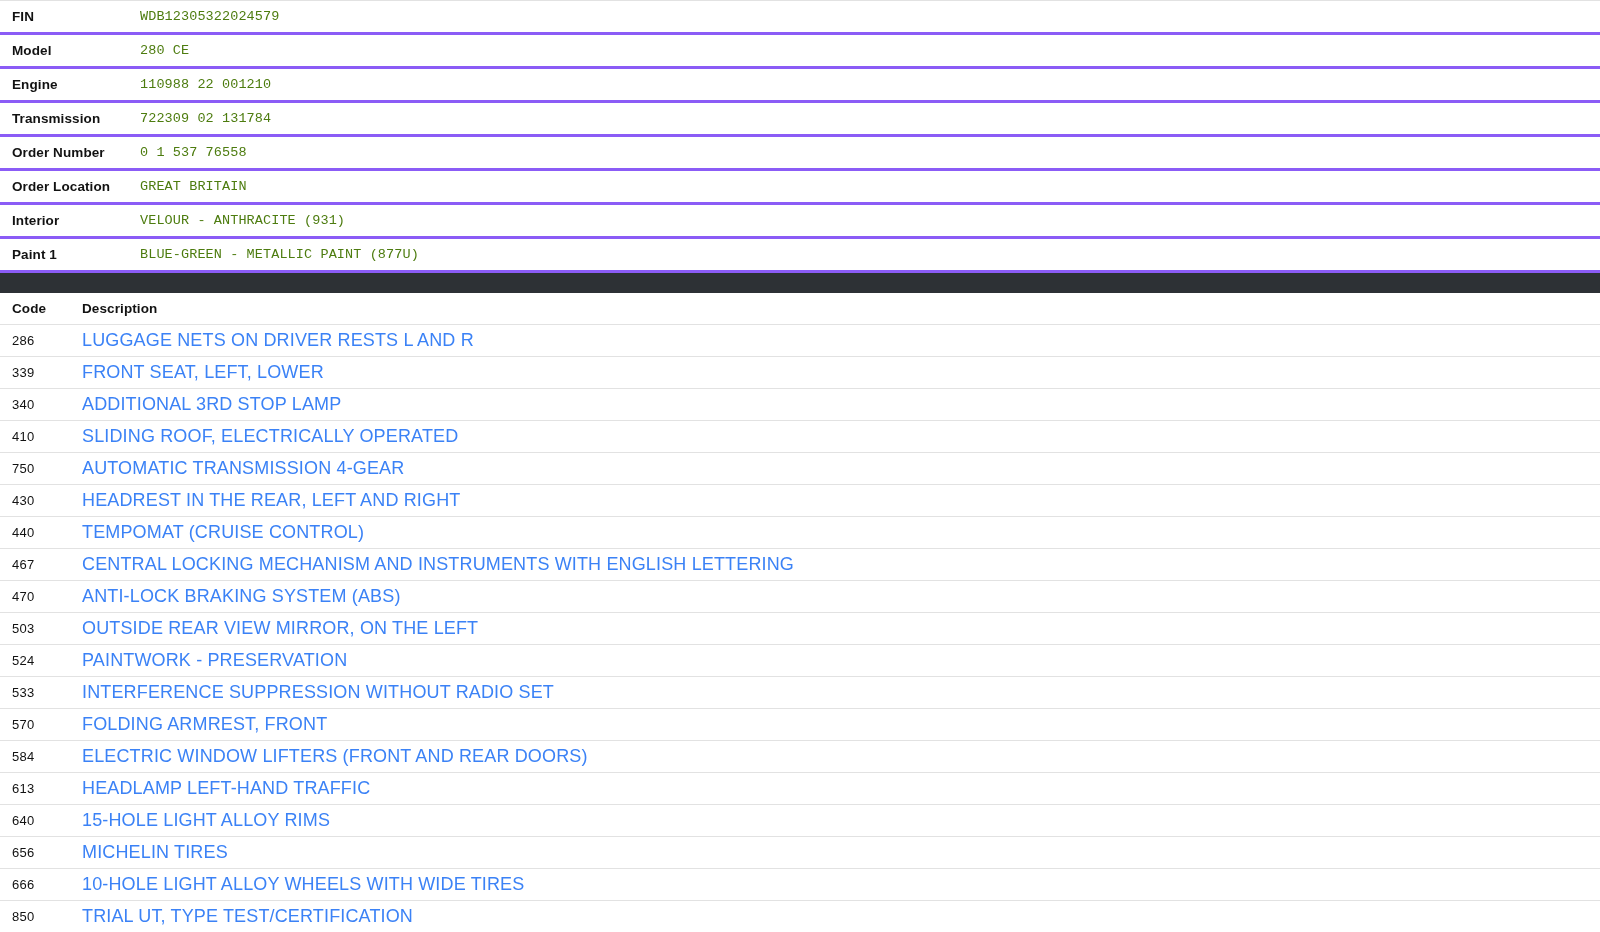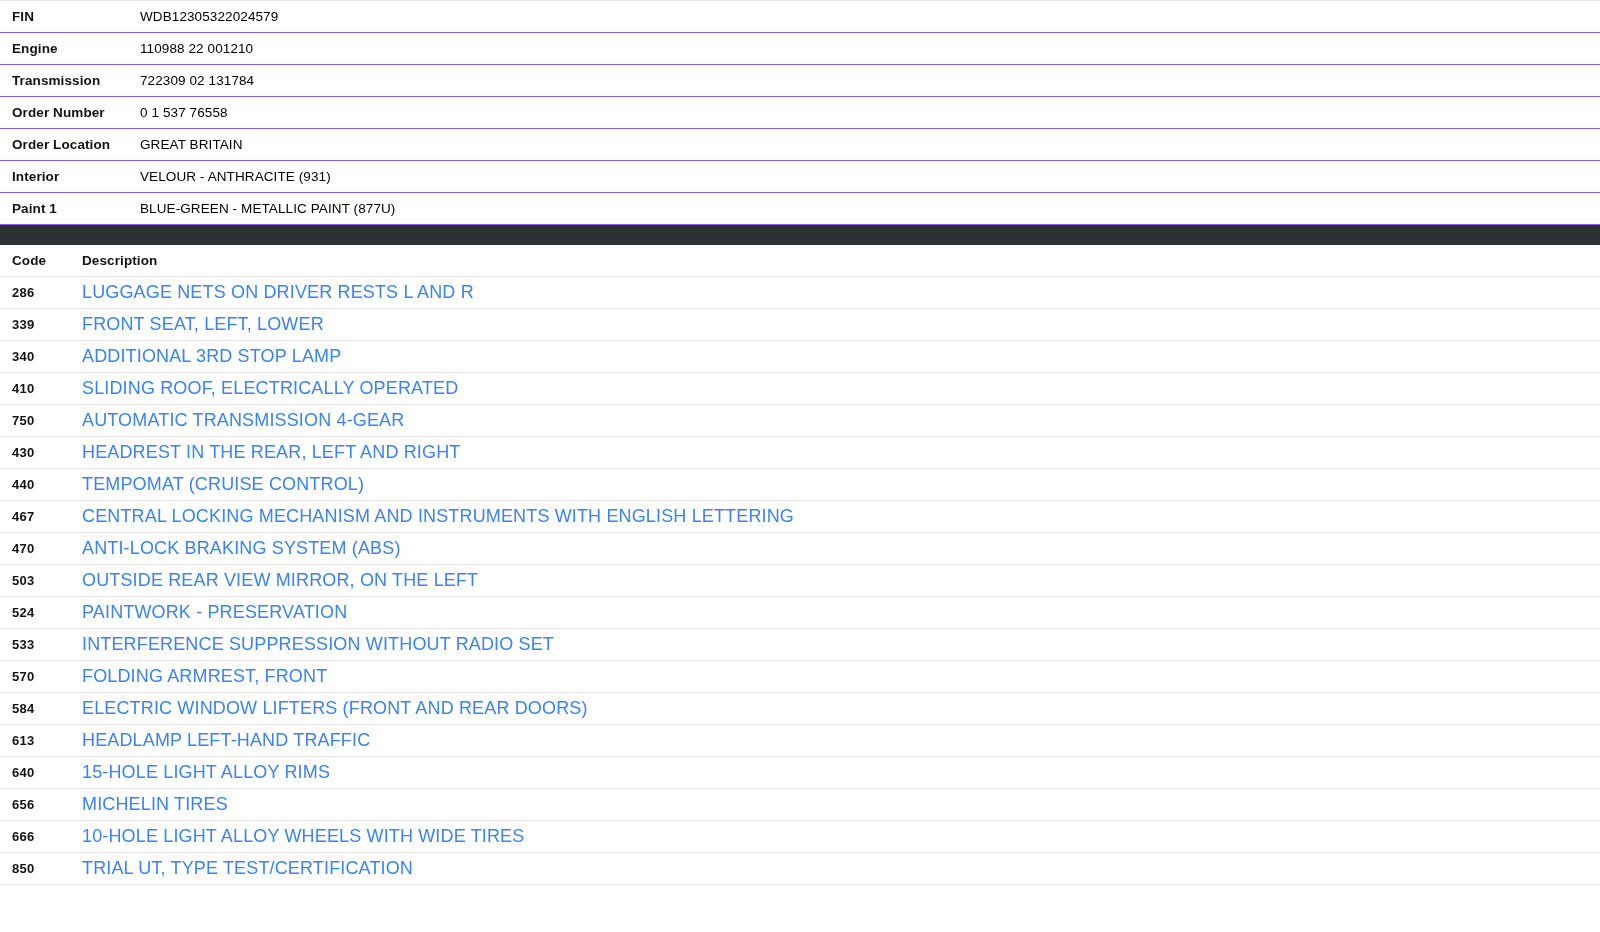--- a/index.html
+++ b/index.html
@@ -20,21 +20,21 @@
     box-sizing: border-box;
   }
 
   
   .spec-table {
     width: 100%;
     border-collapse: collapse;
     table-layout: fixed;
   }
   .spec-table tr {
-    border-bottom: 1px solid #8b5cf6;
+    border-bottom: 3px solid #8b5cf6;
     margin-left: 20px;
   }
   .spec-table tr:first-child {
     border-top: 1px solid #e2e2e2;
   }
   .spec-table td {
     padding: 0;
     height: 31px;
     vertical-align: middle;
     font-size: 13.5px;
@@ -42,22 +42,23 @@
   .spec-label {
     width: 120px;
     padding-left: 12px !important;
     font-weight: bold;
     letter-spacing: 0.1px;
     color: #121212;
   }
   .spec-value {
     padding-left: 8px !important;
     font-weight: normal;
-    color: #000000;
+    color: #4d7c0f;
     letter-spacing: 0.1px;
+    font-family: Liberation Mono, monospace;
   }
 
   
   .divider-band {
     height: 20px;
     background: #2d3135;
     width: 100%;
   }
 
   
@@ -87,21 +88,21 @@
   .col-desc {
     padding-left: 10px !important;
     margin-top: 36px;
   }
   .codes-table thead th {
     font-weight: bold;
     color: #121212;
     letter-spacing: 0.1px;
   }
   .codes-table tbody td.col-code {
-    font-weight: bold;
+    font-weight: normal;
     color: #121212;
     font-size: 13px;
     letter-spacing: 0.3px;
   }
   .codes-table tbody td.col-desc {
     font-weight: normal;
     color: #3b82f6;
     font-size: 18px;
     letter-spacing: 0.15px;
   }
@@ -109,20 +110,24 @@
 </head>
 <body>
 
 <div class="page">
 
   <table class="spec-table">
     <tbody>
         <tr>
           <td class="spec-label">FIN</td>
           <td class="spec-value">WDB12305322024579</td>
+        </tr>
+        <tr>
+          <td class="spec-label">Model</td>
+          <td class="spec-value">280 CE</td>
         </tr>
         <tr>
           <td class="spec-label">Engine</td>
           <td class="spec-value">110988 22 001210</td>
         </tr>
         <tr>
           <td class="spec-label">Transmission</td>
           <td class="spec-value">722309 02 131784</td>
         </tr>
         <tr>

